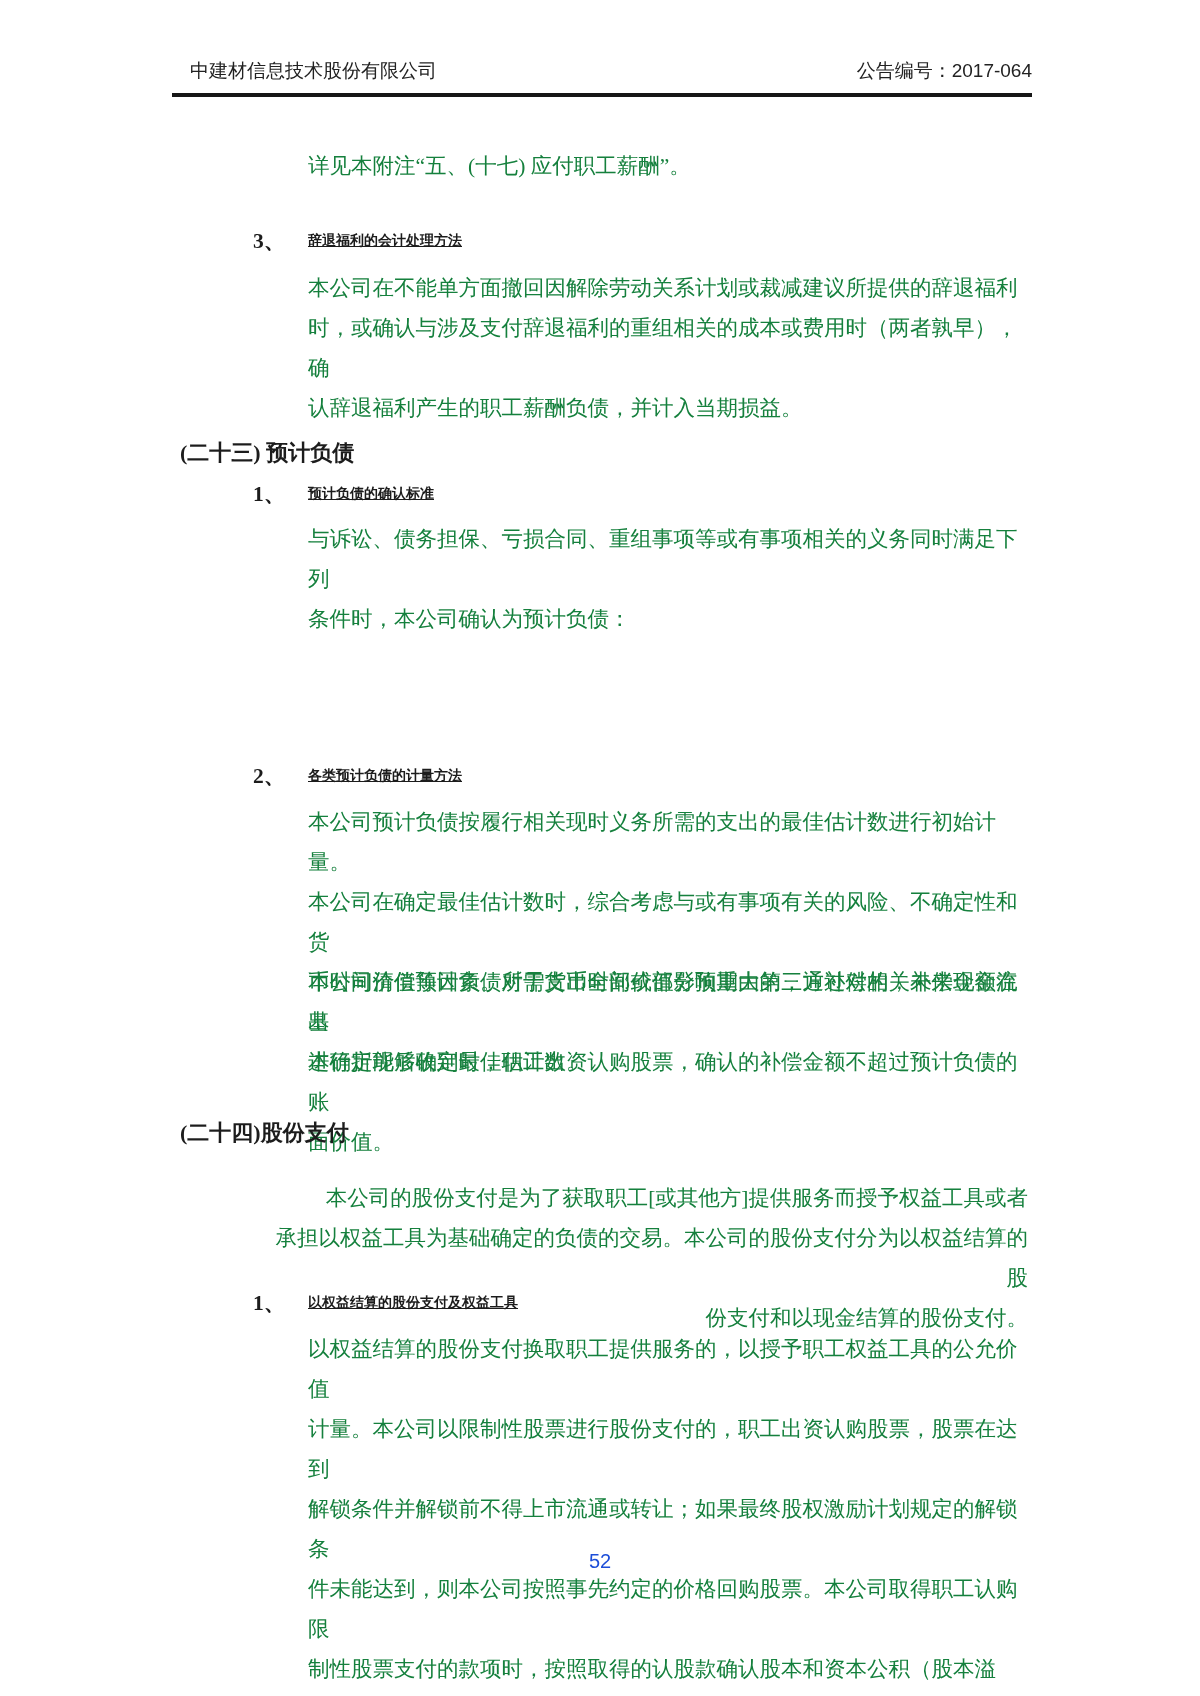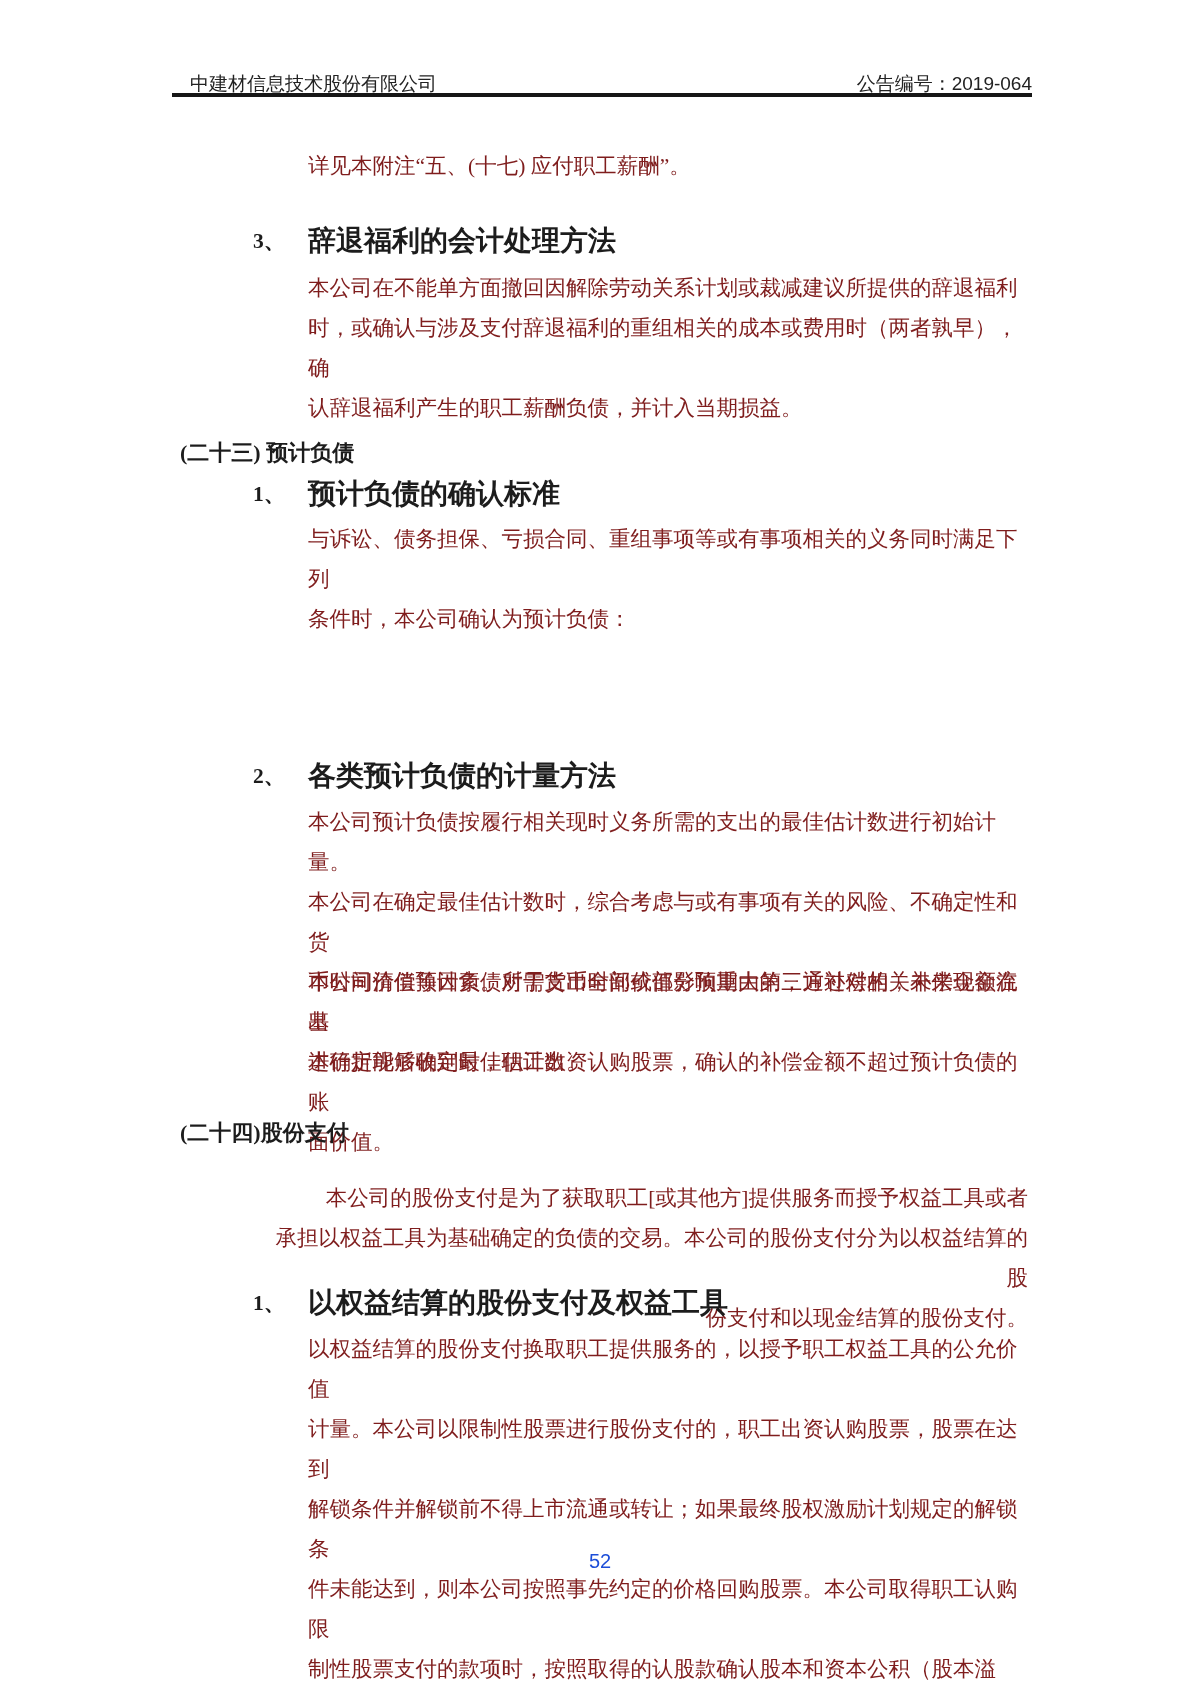--- a/index.html
+++ b/index.html
@@ -21,60 +21,60 @@
     position: absolute;
     left: 190px;
     top: 58px;
     width: 842px;
     display: flex;
     justify-content: space-between;
     align-items: flex-end;
     font-family: "Liberation Sans", "DejaVu Sans", sans-serif;
     font-size: 19px;
     color: #222222;
-    margin-top: 13px;
   }
   .header-rule {
     position: absolute;
     left: 172px;
     top: 93px;
     width: 860px;
     height: 4px;
     background: #161616;
   }
   
   .para {
     position: absolute;
     font-size: 21.5px;
     line-height: 40px;
     white-space: pre-line;
-    color: #7f1d1d;
+    color: #15803d;
   }
   .left-std   { left: 308px; width: 724px; }
   .left-wide  { left: 266px; width: 762px; }
   .section-label {
     position: absolute;
     left: 180px;
     font-size: 22px;
     font-weight: 700;
     line-height: 30px;
   }
   .num-heading-num {
     position: absolute;
     left: 253px;
     font-size: 21.5px;
     font-weight: 700;
     line-height: 30px;
   }
   .num-heading-title {
     position: absolute;
     left: 308px;
-    font-size: 28px;
+    font-size: 14px;
     font-weight: 700;
     line-height: 30px;
+    text-decoration: underline;
   }
   .indent-first { text-indent: 52px; }
   .conditions-list .cond-line {
     display: block;
     font-size: 21.5px;
     line-height: 40px;
   }
   
   .page-number {
     position: absolute;
@@ -87,21 +87,21 @@
     color: #1d4ed8;
   }
 </style>
 </head>
 <body>
 
 <div class="page">
 
   <div class="header-row">
     <span>中建材信息技术股份有限公司</span>
-    <span>公告编号：2019-064</span>
+    <span>公告编号：2017-064</span>
   </div>
   <div class="header-rule"></div>
 
   <div class="para left-std" style="top:146px;">详见本附注“五、(十七) 应付职工薪酬”。</div>
 
   <div class="num-heading-num" style="top:226px;">3、</div>
   <div class="num-heading-title" style="top:226px;">辞退福利的会计处理方法</div>
   <div class="para left-std" style="top:268px;">本公司在不能单方面撤回因解除劳动关系计划或裁减建议所提供的辞退福利
 时，或确认与涉及支付辞退福利的重组相关的成本或费用时（两者孰早），确
 认辞退福利产生的职工薪酬负债，并计入当期损益。</div>

